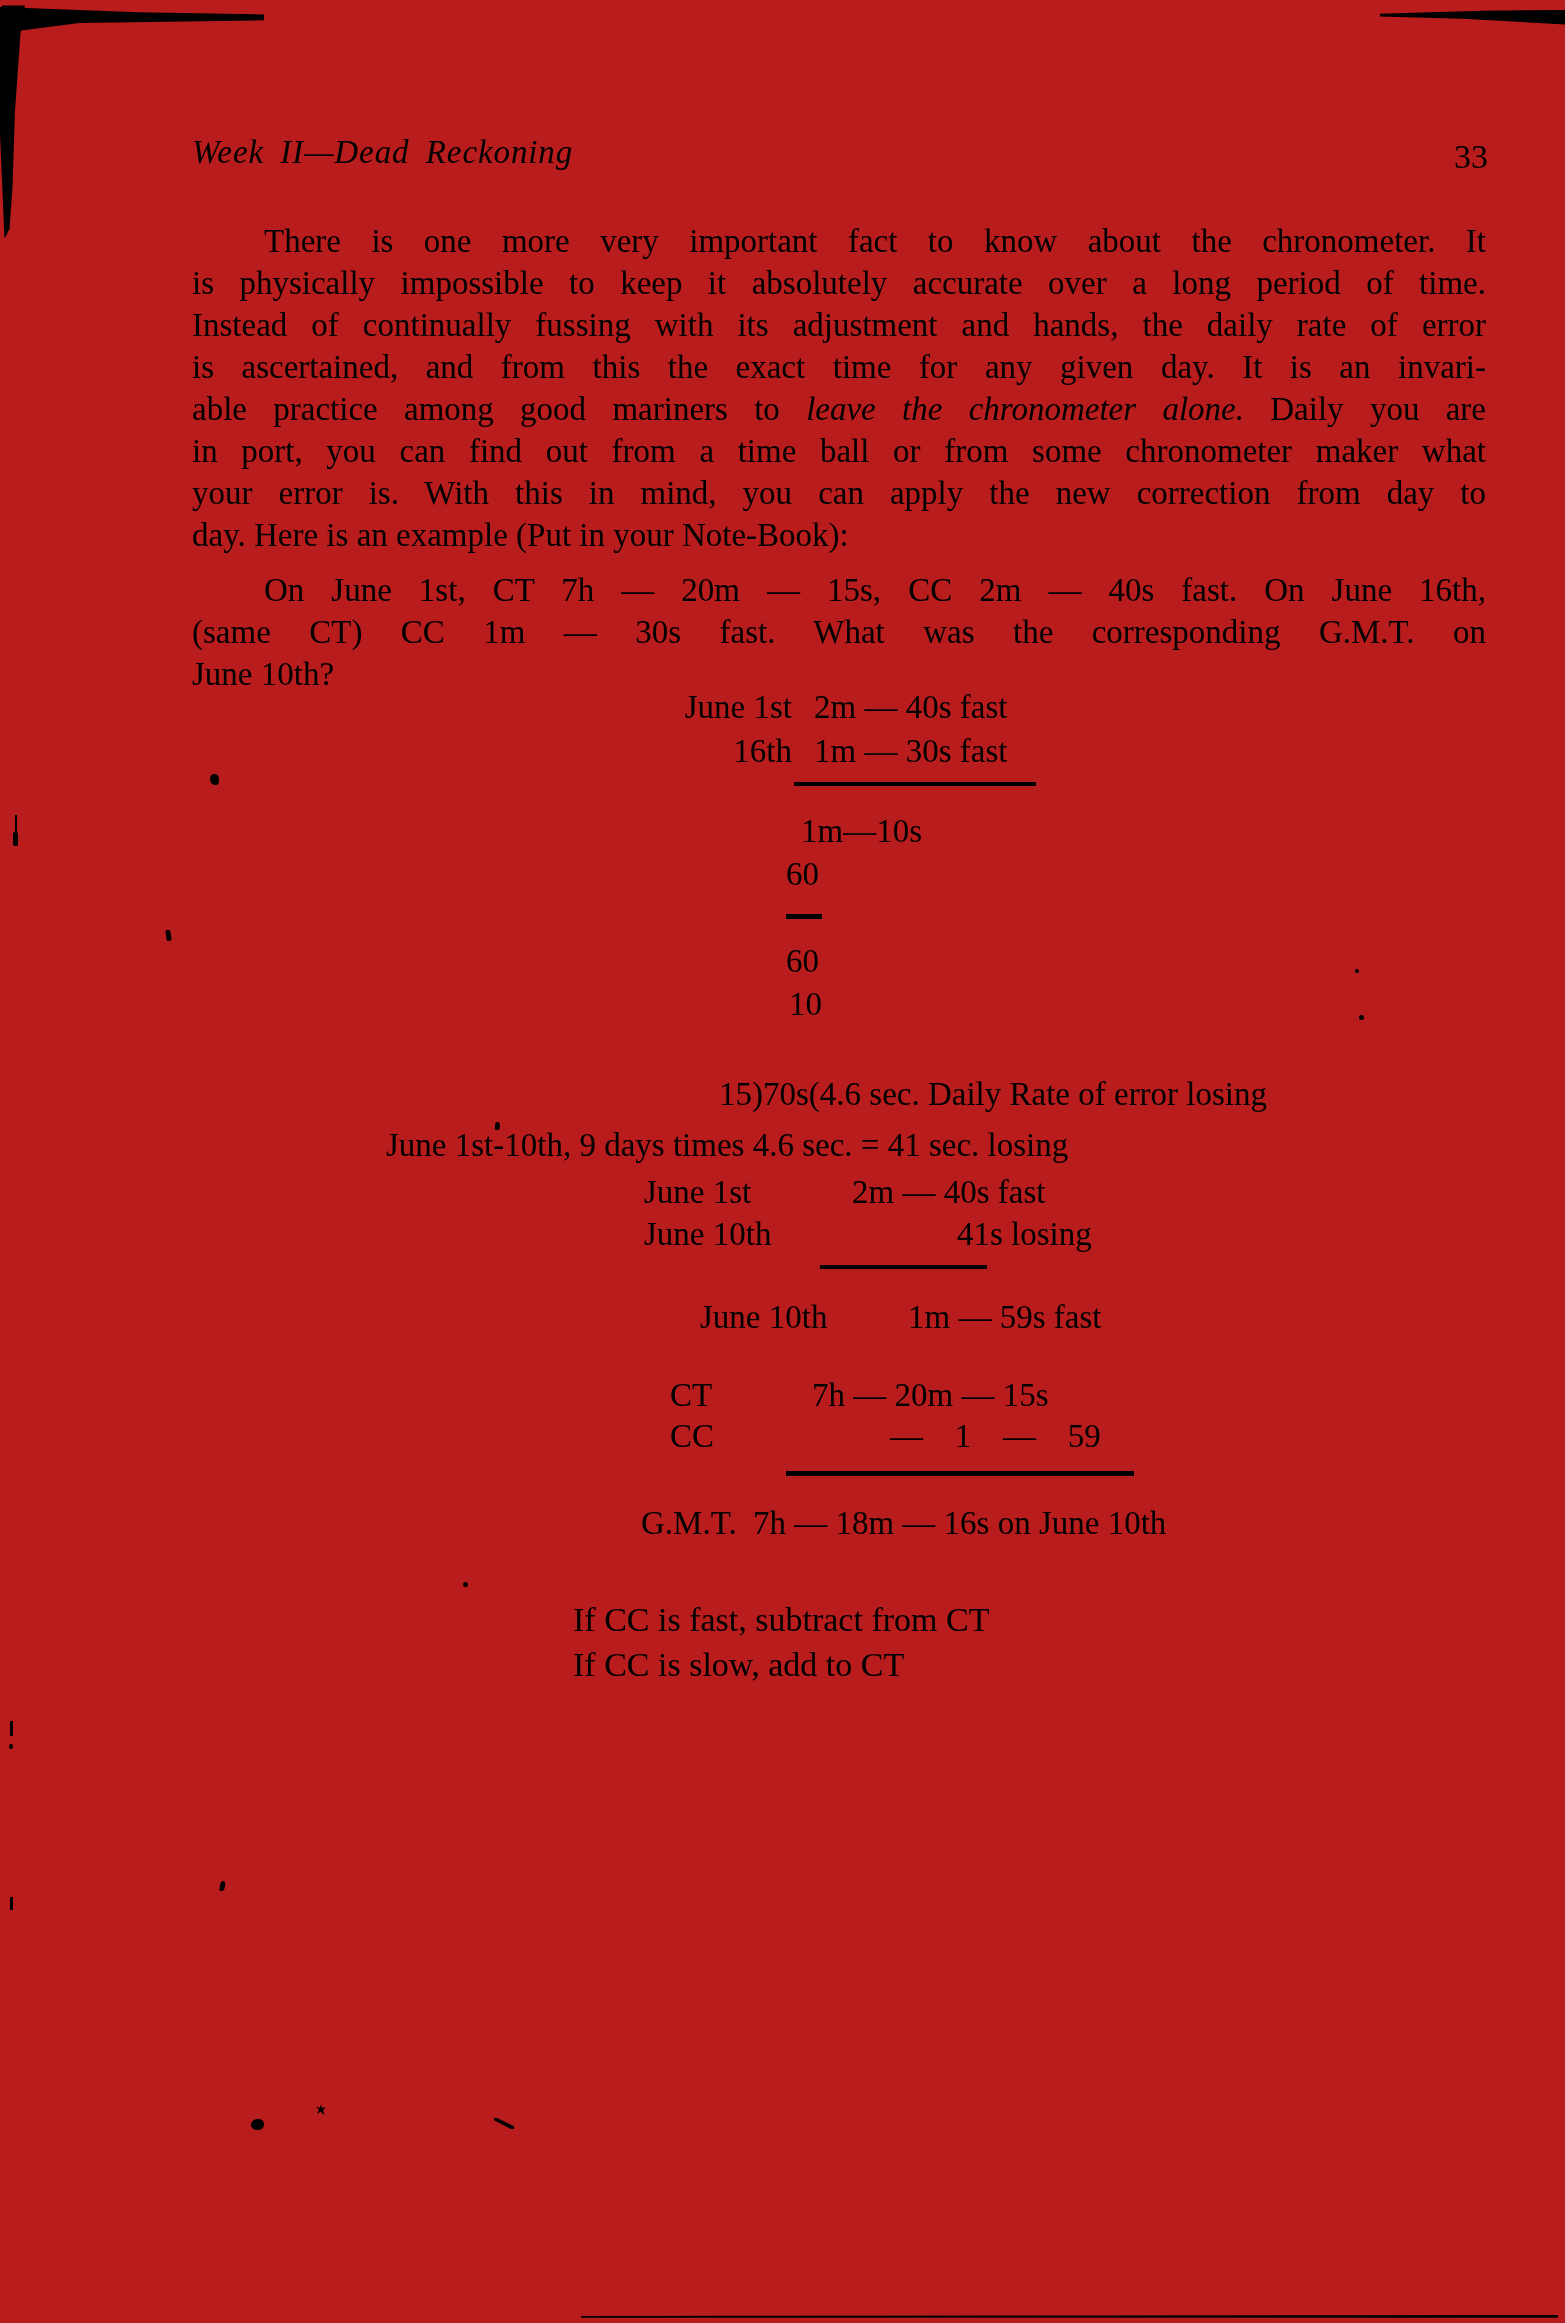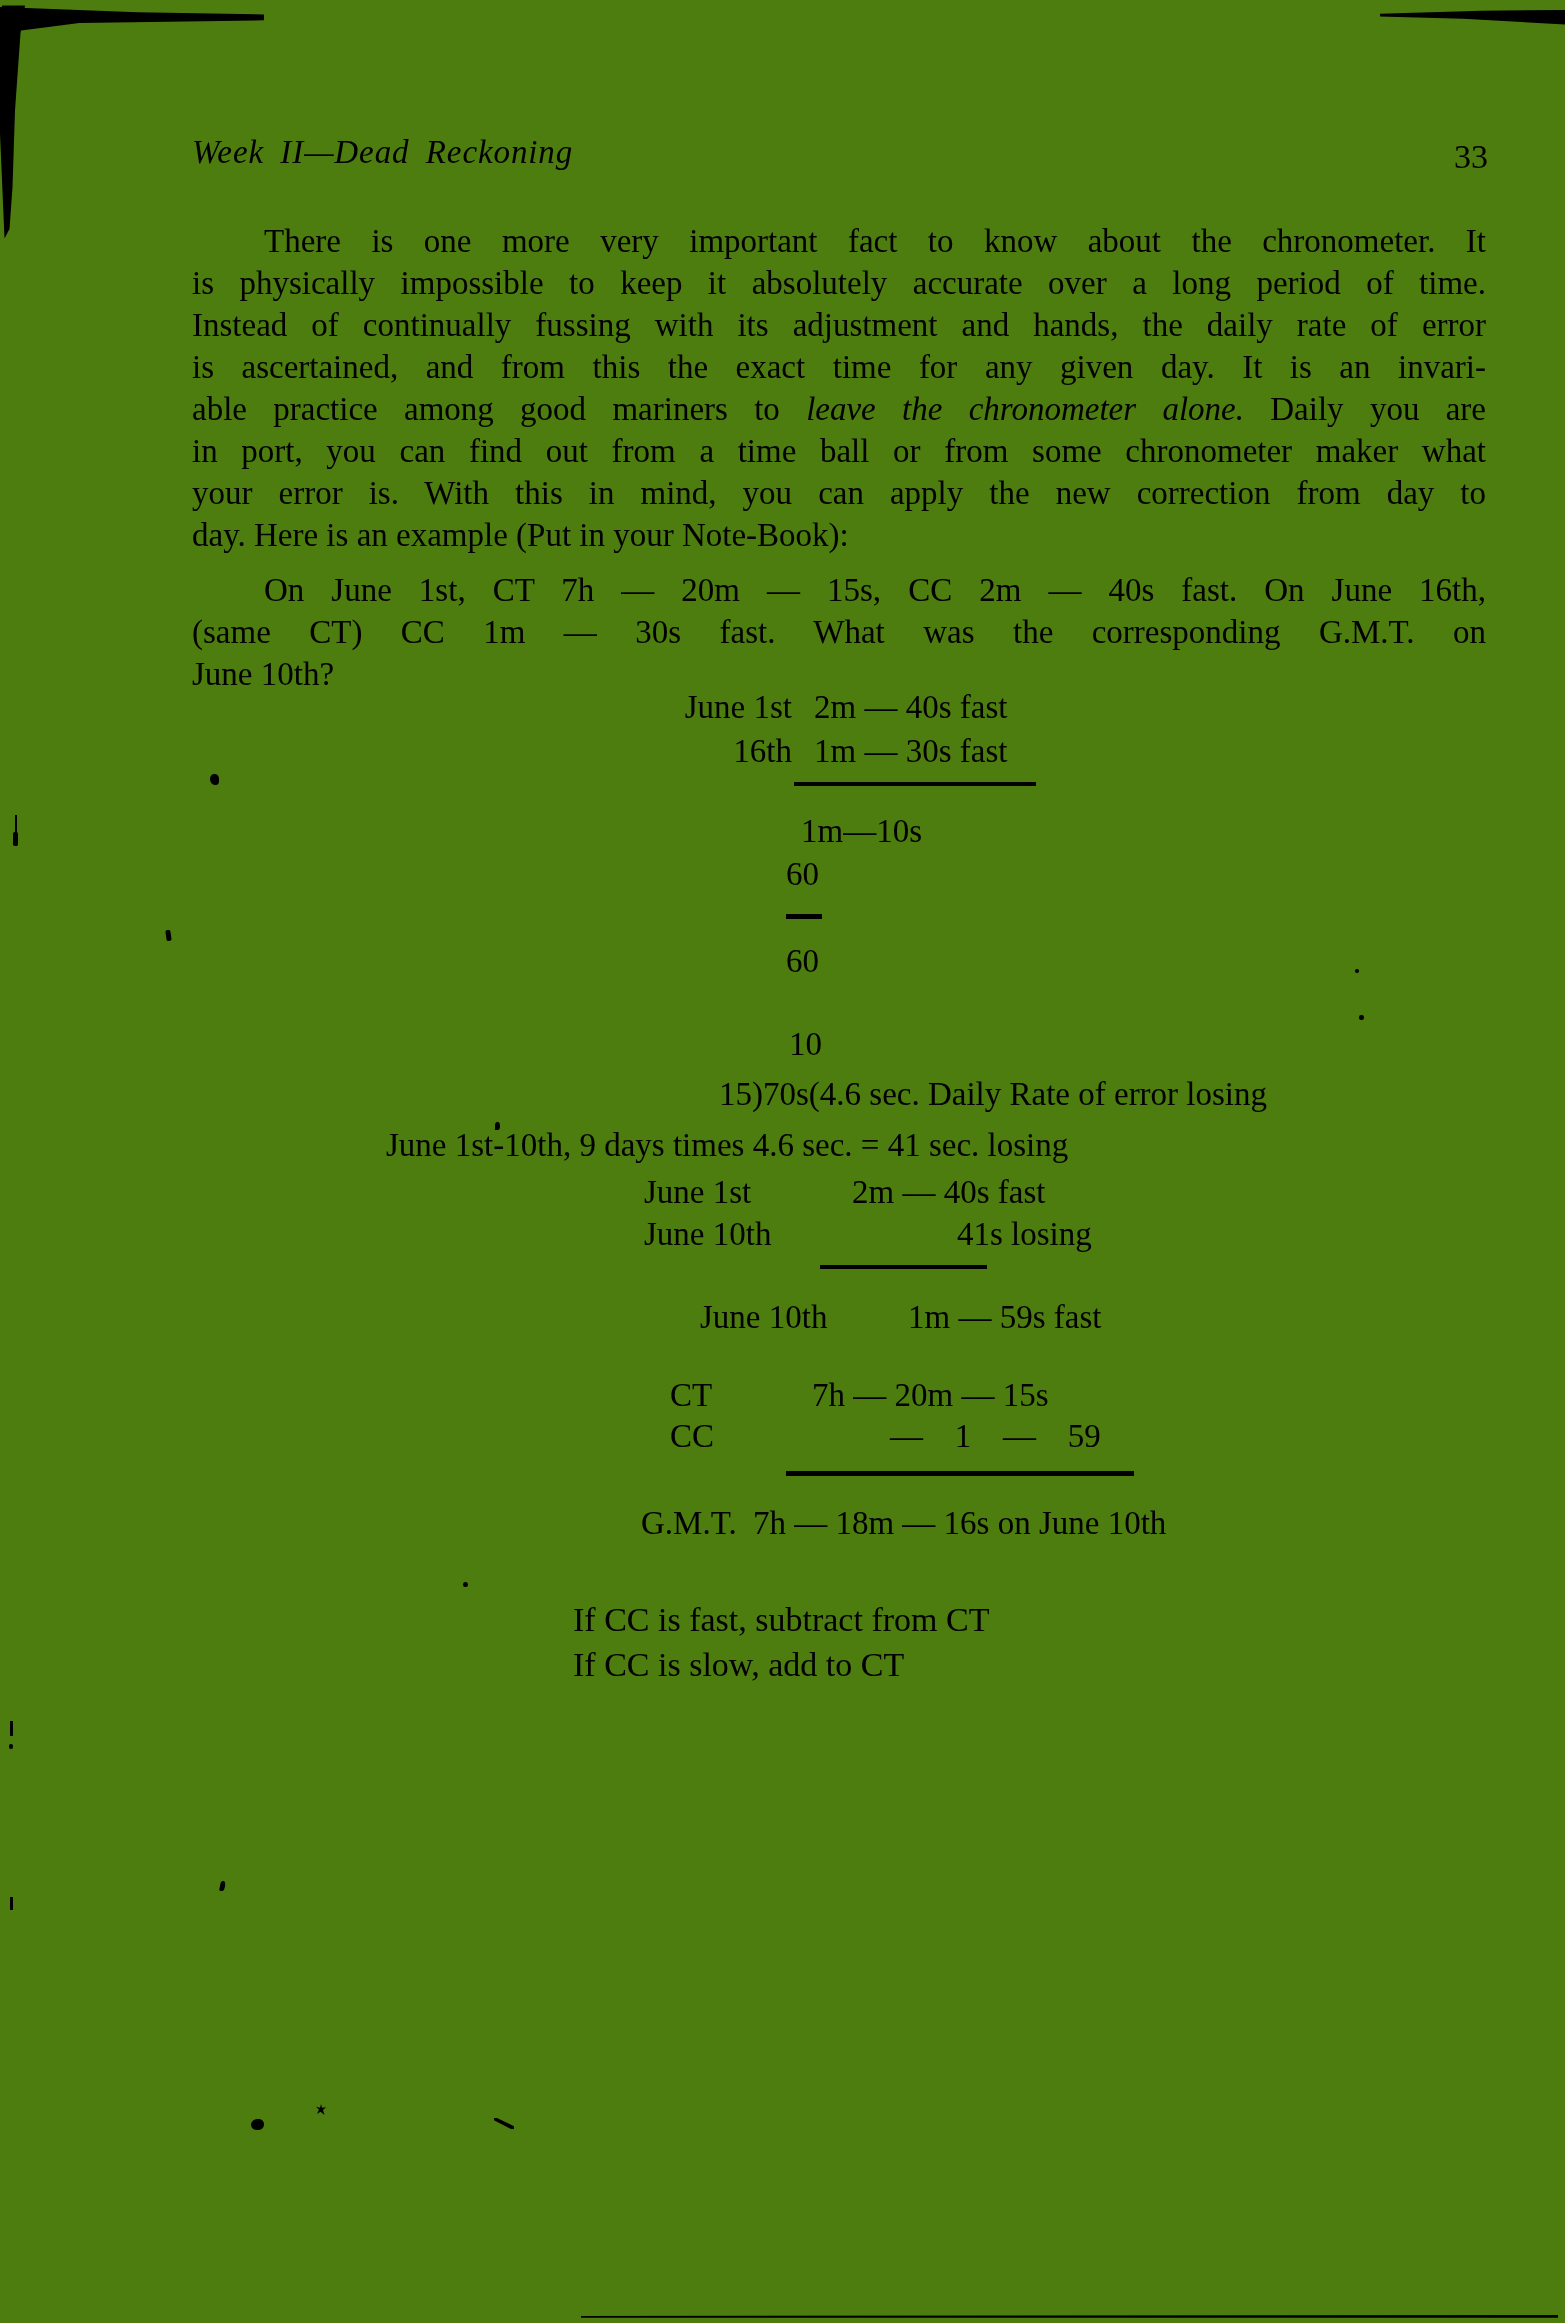--- a/index.html
+++ b/index.html
@@ -1,20 +1,20 @@
 <!DOCTYPE html>
 <html style="font-size:14.5px"><head>
 <meta charset="utf-8">
 <style>
   html, body { margin: 0; padding: 0; background: #ffffff; }
   .page {
     position: relative;
     width: 1566px;
     height: 2324px;
-    background: #4d7c0f;
+    background: #b91c1c;
     overflow: hidden;
     font-family: "Liberation Serif", "DejaVu Serif", serif;
     color: #000000;
   }
 
   
   .header-title {
     position: absolute; left: 192px; top: 134px;
     font-style: italic; font-size: 33px; letter-spacing: 0.9px; word-spacing: 7.2px;
     white-space: nowrap;
@@ -44,21 +44,21 @@
   .cc-val { margin-left: 78px; word-spacing: 23.5px; }
   .gmt-val { margin-left: 16.3px; }
 
   .r-sub1-1 { left: 647px; top: 689px; }
   .r-sub1-2 { left: 647px; top: 733px; }
   .rule-1   { left: 794px; top: 782px; width: 242px; height: 3.6px; background:#000; position:absolute; }
   .r-diff   { left: 801px; top: 813px; }
   .r-60a    { left: 786px; top: 856px; }
   .rule-minus { left: 786px; top: 914px; width: 36px; height: 4.5px; background:#000; position:absolute; }
   .r-60b    { left: 786px; top: 943px; }
-  .r-10     { left: 789px; top: 1026px; }
+  .r-10     { left: 789px; top: 986px; }
   .r-div    { left: 719px; top: 1076px; }
   .r-rate   { left: 386px; top: 1127px; }
   .r-sub2-1 { left: 644px; top: 1174px; }
   .r-sub2-2 { left: 644px; top: 1216px; }
   .rule-2   { left: 820px; top: 1265px; width: 167px; height: 3.6px; background:#000; position:absolute; }
   .r-sub2-r { left: 660px; top: 1299px; margin-left: 40px; }
   .r-ct     { left: 644px; top: 1377px; }
   .r-cc     { left: 644px; top: 1418px; }
   .rule-3   { left: 786px; top: 1471px; width: 348px; height: 4.5px; background:#000; position:absolute; }
   .r-gmt    { left: 641px; top: 1505px; }

